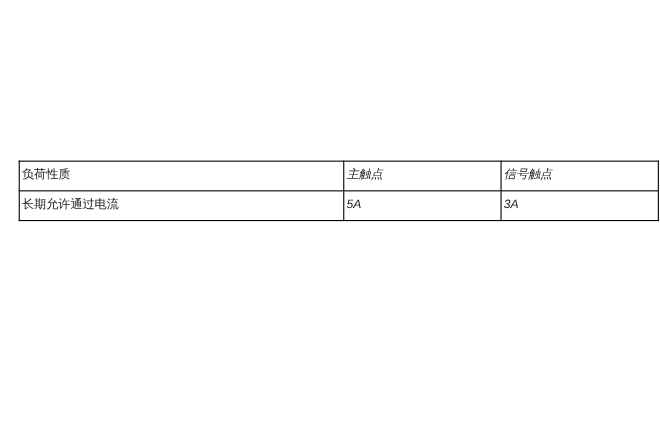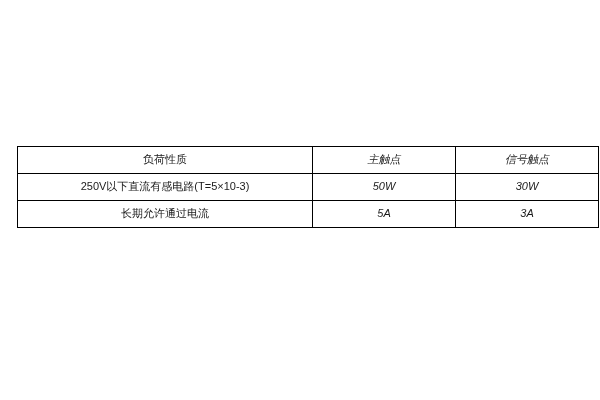--- a/index.html
+++ b/index.html
@@ -26,21 +26,21 @@
     width: 566px;
   }
   table.spec-table {
     border-collapse: collapse;
     width: 566px;
     table-layout: fixed;
   }
   table.spec-table td {
     border: 1px solid #000000;
     height: 26px;
-    text-align: center;
+    text-align: left;
     vertical-align: middle;
     font-size: 11px;
     color: #1a1a1a;
     font-family: "Liberation Sans", sans-serif;
     line-height: 1.2;
     padding: 0 2px;
     white-space: nowrap;
   }
   table.spec-table td.col-a { width: 290px; }
   table.spec-table td.col-b { width: 138px; font-style: italic; }
@@ -55,25 +55,20 @@
 <div class="page">
   <div class="table-wrap">
     <table class="spec-table">
       <tbody>
         <tr class="header-row">
           <td class="col-a">负荷性质</td>
           <td class="col-b">主触点</td>
           <td class="col-c">信号触点</td>
         </tr>
         <tr>
-          <td class="col-a">250V以下直流有感电路(T=5×10-3)</td>
-          <td class="col-b">50W</td>
-          <td class="col-c">30W</td>
-        </tr>
-        <tr>
           <td class="col-a">长期允许通过电流</td>
           <td class="col-b">5A</td>
           <td class="col-c">3A</td>
         </tr>
       </tbody>
     </table>
   </div>
 </div>
 
 </body></html>

